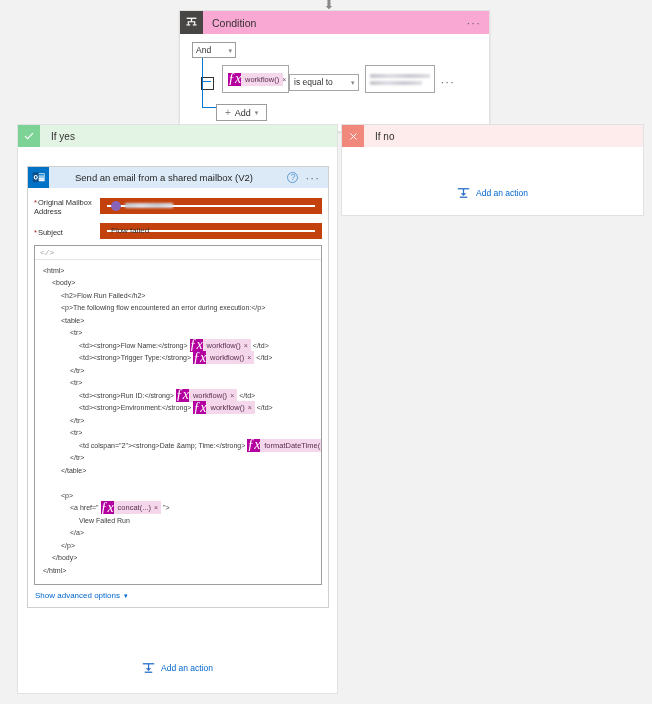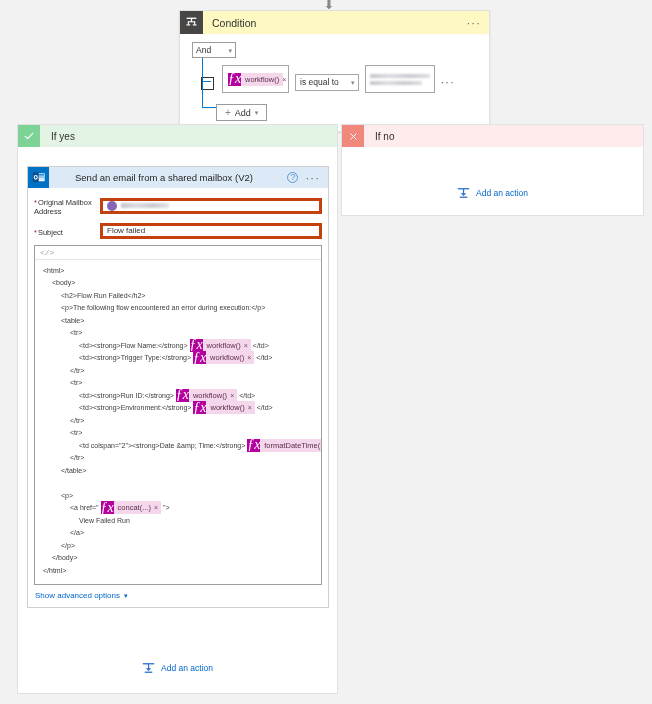--- a/index.html
+++ b/index.html
@@ -39,21 +39,21 @@
     left: 179px; top: 10px;
     width: 309px;
     background: #ffffff;
     border: 1px solid #e1e1e1;
     box-shadow: 0 1px 2px rgba(0,0,0,0.10);
   }
   .card-header {
     display: flex;
     align-items: center;
     height: 23px;
-    background: #fef9c3;
+    background: #f9a8d4;
   }
   .cond-icon-box {
     width: 23px; height: 23px;
     background: #484644;
     display: flex;
     align-items: center;
     justify-content: center;
     flex: 0 0 auto;
   }
   .card-title {
@@ -309,21 +309,21 @@
     font-size: 7.5px;
     color: #323130;
     padding-top: 3px;
     line-height: 1.25;
     flex: 0 0 auto;
   }
   .req { color: #a4262c; margin-right: 1px; }
   .input {
     flex: 1 1 auto;
     height: 16px;
-    border: 3px solid #c2410c;
+    border: 7px solid #c2410c;
     background: #fff;
     display: flex;
     align-items: center;
     padding: 0 4px;
     box-sizing: border-box;
     font-size: 8px;
     color: #323130;
   }
   .person {
     display: flex;
@@ -450,21 +450,21 @@
       <div class="row-check"></div>
 
       <div class="field-box operand-box">
         <span class="token">
           <span class="fx">ƒx</span>
           <span class="tk-label">workflow()</span>
           <span class="tk-x">×</span>
         </span>
       </div>
 
-      <div class="field-box op-box" style="margin-left:6px;">
+      <div class="field-box op-box" style="margin-left:0;">
         <span>is equal to</span>
         <span class="chev">▾</span>
       </div>
 
       <div class="field-box value-box" style="margin-left:6px;">
         <div class="redact r1"></div>
         <div class="redact r2"></div>
       </div>
 
       <div class="ellipsis value-ell">···</div>

